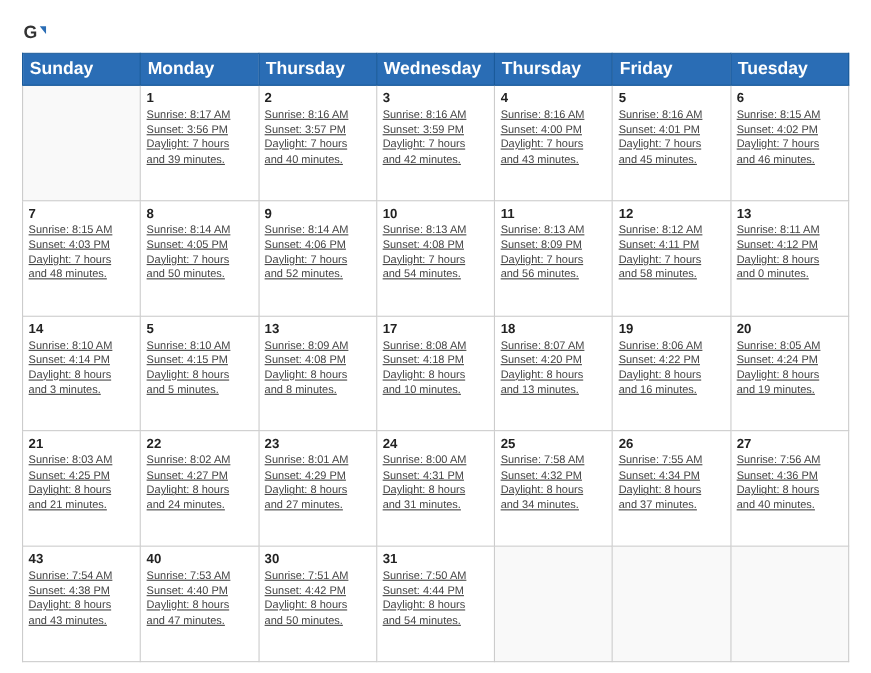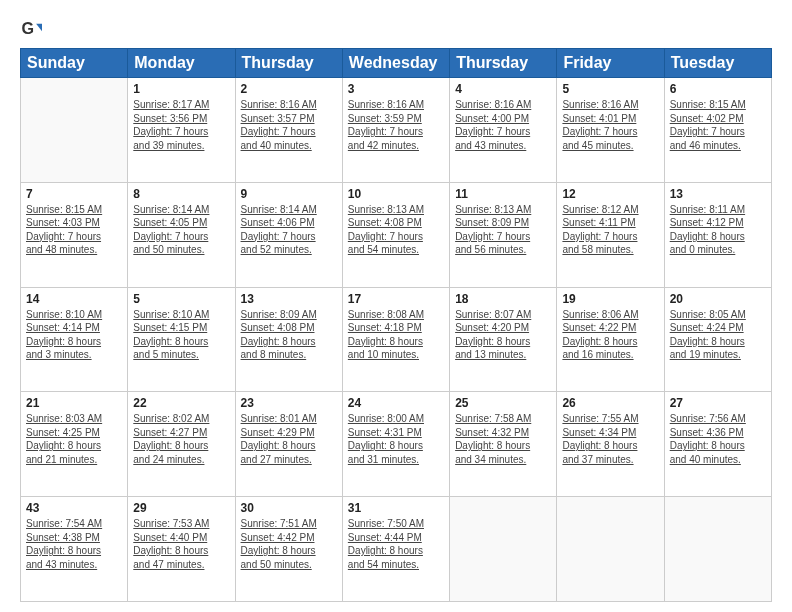--- a/index.html
+++ b/index.html
@@ -393,21 +393,21 @@
           <td>
             <span class="day-number">43</span>
             <div class="day-info">
               <div>Sunrise: 7:54 AM</div>
               <div>Sunset: 4:38 PM</div>
               <div>Daylight: 8 hours</div>
               <div>and 43 minutes.</div>
             </div>
           </td>
           <td>
-            <span class="day-number">29</span>
+            <span class="day-number">40</span>
             <div class="day-info">
               <div>Sunrise: 7:53 AM</div>
               <div>Sunset: 4:40 PM</div>
               <div>Daylight: 8 hours</div>
               <div>and 47 minutes.</div>
             </div>
           </td>
           <td>
             <span class="day-number">30</span>
             <div class="day-info">

